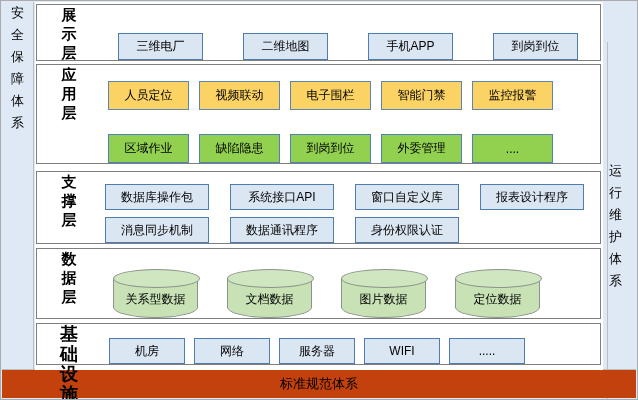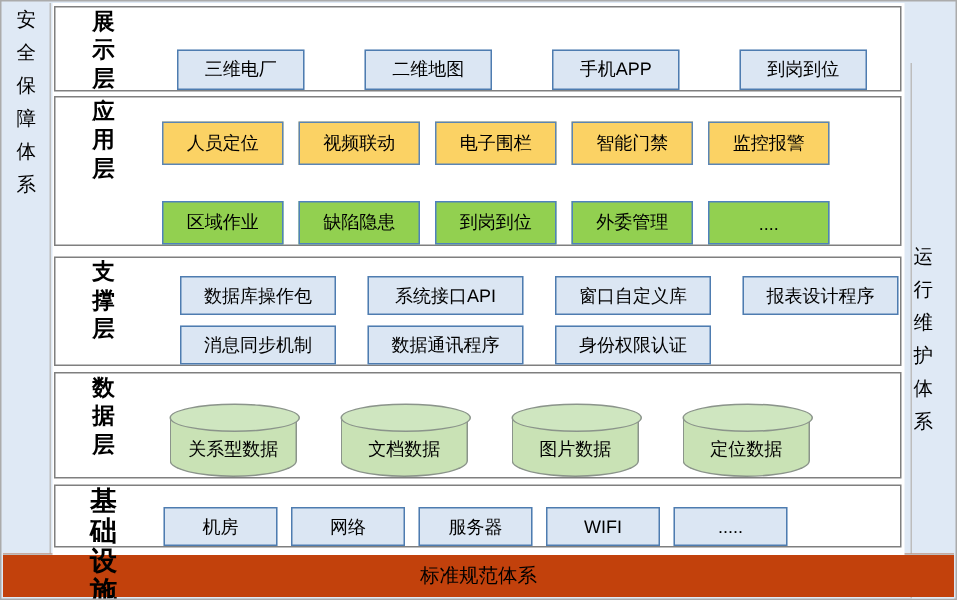--- a/index.html
+++ b/index.html
@@ -59,21 +59,21 @@
 
   
   .row-present { margin-left:17px; margin-right:22px; justify-content:space-between; }
   .row-present .box { width:85px; height:27px; }
 
   .band-2 .content { gap:24px; }
   .row-app { margin-left:7px; gap:10px; }
   .row-app .box { width:81px; height:29px; }
 
   .band-3 .content { gap:7px; }
-  .row-sup { margin-left:19px; gap:21px; }
+  .row-sup { margin-left:4px; gap:21px; }
   .row-sup .box { width:104px; }
 
   .row-data { margin-left:12px; gap:29px; }
 
   .row-infra { margin-left:8px; gap:9px; }
   .row-infra .box { width:76px; }
 
   
   .cyl { position:relative; width:85px; height:40px; margin-top:9px;
          background:#c9e2b5; border:1px solid #8b948b; border-top:none;

